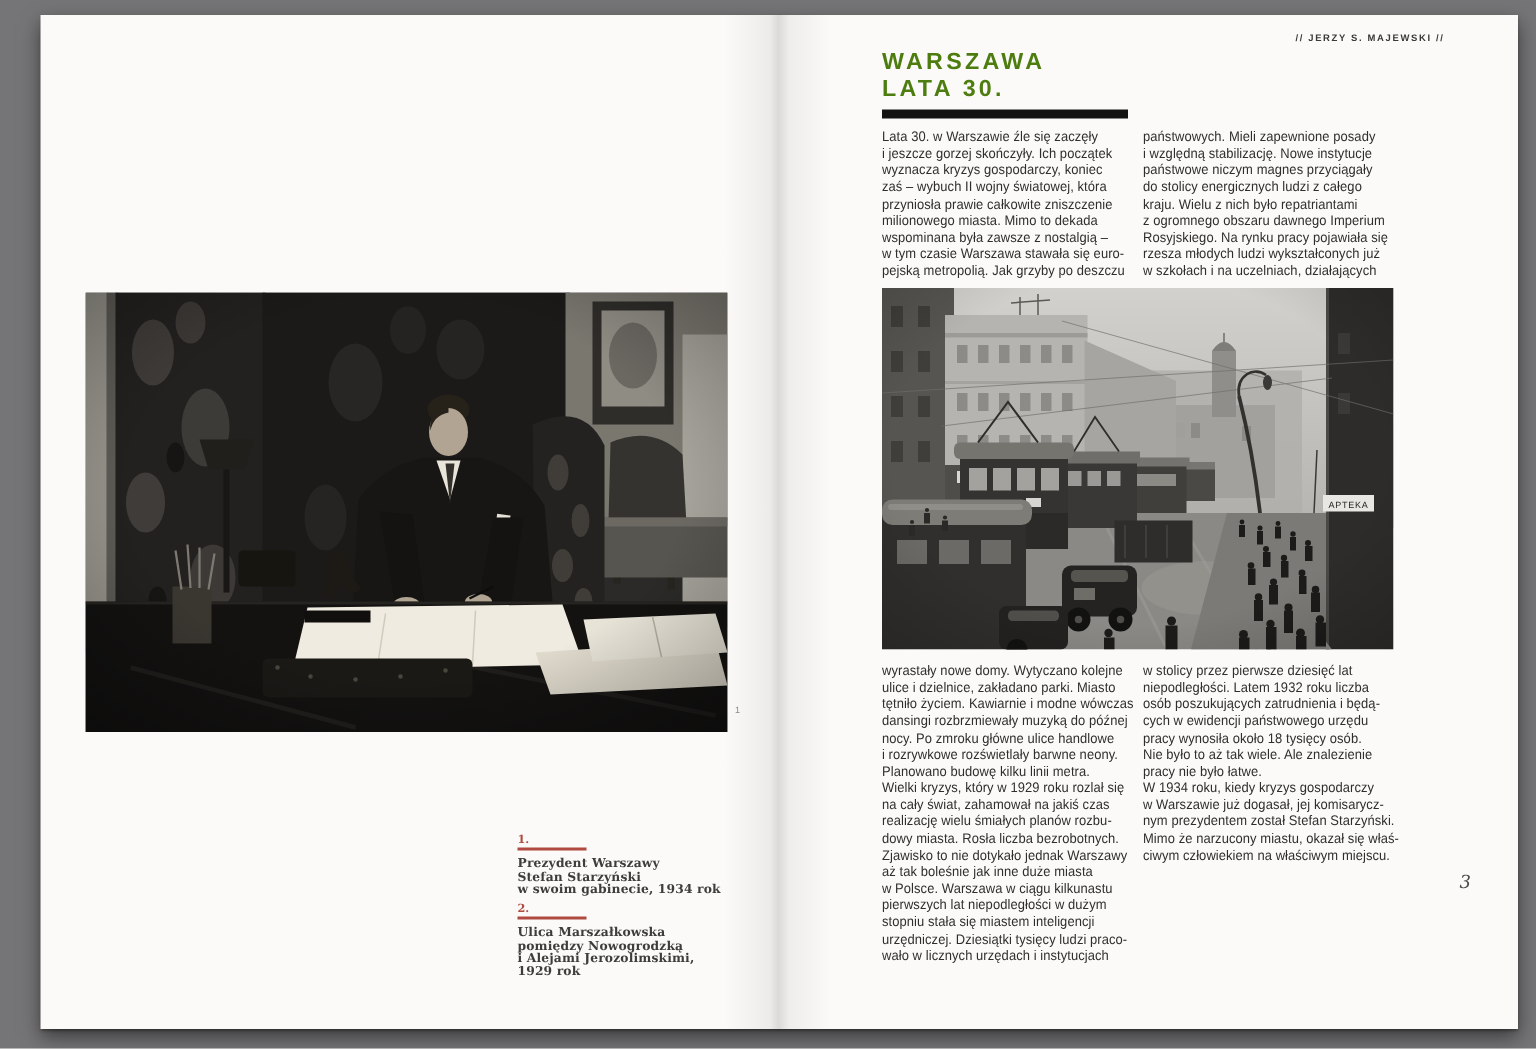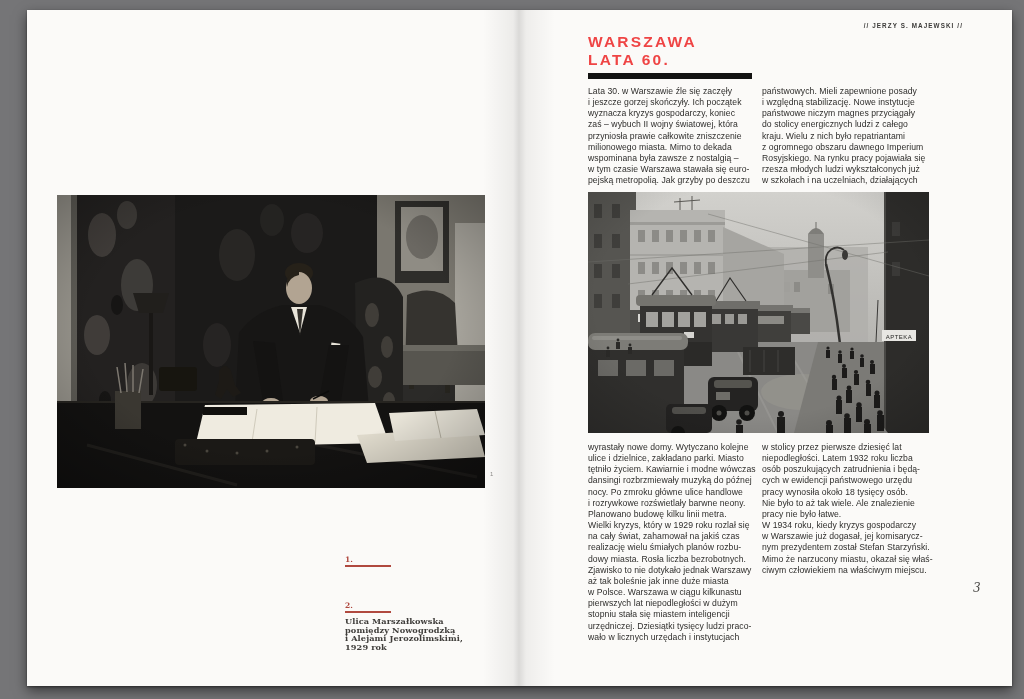--- a/index.html
+++ b/index.html
@@ -29,21 +29,21 @@
     font-family:"DejaVu Serif", serif;font-weight:bold;font-size:8.2px;line-height:8.6px;
     color:#3f3d3a;white-space:pre-line;letter-spacing:0.1px;
   }
   
   .running-head{
     position:absolute;right:49px;top:12px;text-align:right;
     font-size:6.3px;font-weight:bold;letter-spacing:1.1px;color:#3a3937;
   }
   .title{
     position:absolute;left:561px;top:23px;
-    font-size:15.5px;line-height:17.5px;font-weight:bold;letter-spacing:2.2px;color:#ef4444;
+    font-size:15.5px;line-height:17.5px;font-weight:bold;letter-spacing:2.2px;color:#4d7c0f;
   }
   .title-rule{position:absolute;left:561px;top:63px;width:164px;height:6px;background:#131312;}
   .bodycol{
     position:absolute;font-size:9.3px;line-height:11.15px;color:#2f2e2c;
     white-space:pre;transform:scaleX(0.93);transform-origin:0 0;letter-spacing:0.05px;
   }
   .c1t{left:561px;top:76px;}
   .c2t{left:735px;top:76px;}
   .c1b{left:561px;top:432px;}
   .c2b{left:735px;top:432px;}
@@ -152,35 +152,38 @@
         <rect x="102" y="172" width="38" height="24" rx="3" fill="#17150f"></rect>
       </g>
       <rect x="0" y="0" width="428" height="293" fill="url(#vig1)"></rect>
     </g>
   </svg>
   <div class="fig1-marker">1</div>
 
   <div class="caption cap1">
     <div class="cap-num">1.</div>
     <div class="cap-rule"></div>
+    <div class="cap-text">Prezydent Warszawy
+Stefan Starzyński
+w swoim gabinecie, 1934 rok</div>
   </div>
   <div class="caption cap2">
     <div class="cap-num">2.</div>
     <div class="cap-rule"></div>
     <div class="cap-text">Ulica Marszałkowska
 pomiędzy Nowogrodzką
 i Alejami Jerozolimskimi,
 1929 rok</div>
   </div>
 
   <div class="running-head">// JERZY S. MAJEWSKI //</div>
 
   <div class="title">
     <div>WARSZAWA</div>
-    <div>LATA 60.</div>
+    <div>LATA 30.</div>
   </div>
   <div class="title-rule"></div>
 
   <div class="bodycol c1t">Lata 30. w Warszawie źle się zaczęły
 i jeszcze gorzej skończyły. Ich początek
 wyznacza kryzys gospodarczy, koniec
 zaś – wybuch II wojny światowej, która
 przyniosła prawie całkowite zniszczenie
 milionowego miasta. Mimo to dekada
 wspominana była zawsze z nostalgią –

